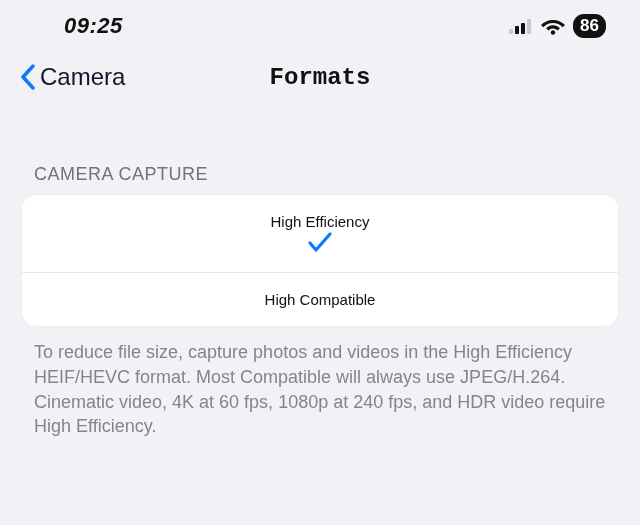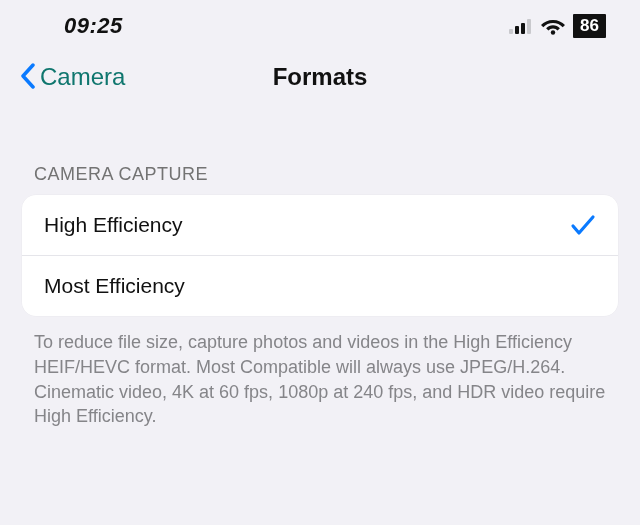--- a/index.html
+++ b/index.html
@@ -28,45 +28,47 @@
   .status-right {
     display: flex;
     align-items: center;
     gap: 8px;
   }
   .battery-pill {
     display: flex;
     align-items: center;
     background: #111;
     color: #fff;
-    border-radius: 1px;
+    border-radius: 11px;
     padding: 2px 7px;
     font-size: 17px;
     font-weight: 700;
   }
   .nav-bar {
     height: 50px;
     position: relative;
     display: flex;
     align-items: center;
     padding: 0 20px;
   }
   .nav-back {
     display: flex;
-    color: #0f766e;
+    align-items: center;
+    color: #0f172a;
     font-size: 24px;
     gap: 4px;
   }
   .nav-title {
     position: absolute;
     left: 0; right: 0;
     text-align: center;
     font-size: 24px;
     font-weight: 600;
     pointer-events: none;
+    font-family: Liberation Mono, monospace;
   }
   .section {
     margin-top: 62px;
     padding: 0 22px;
   }
   .section-header {
     color: #737373;
     font-size: 18px;
     letter-spacing: 0.5px;
     text-transform: uppercase;
@@ -76,21 +78,22 @@
     background: #ffffff;
     border-radius: 14px;
     overflow: hidden;
     box-shadow: 0 0 0 0.5px rgba(0,0,0,0.03);
   }
   .table-row {
     display: flex;
     align-items: center;
     justify-content: space-between;
     padding: 18px 22px;
-    font-size: 21px;
+    font-size: 15px;
+    flex-direction: column;
   }
   .table-row + .table-row {
     border-top: 1px solid #e5e5ea;
   }
   .check {
     color: #0a7aff;
   }
   .section-footer {
     color: #858589;
     font-size: 18px;
@@ -144,18 +147,18 @@
   <div class="table-group">
     <div class="table-row">
       <span>High Efficiency</span>
       <span class="check">
         <svg width="26" height="24" viewBox="0 0 26 24">
           <polyline points="3,13 9,20 23,4" fill="none" stroke="#0a7aff" stroke-width="3.2" stroke-linecap="round" stroke-linejoin="round"></polyline>
         </svg>
       </span>
     </div>
     <div class="table-row">
-      <span>Most Efficiency</span>
+      <span>High Compatible</span>
     </div>
   </div>
 
   <div class="section-footer">To reduce file size, capture photos and videos in the High Efficiency HEIF/HEVC format. Most Compatible will always use JPEG/H.264. Cinematic video, 4K at 60 fps, 1080p at 240 fps, and HDR video require High Efficiency.</div>
 </div>
 
 </body></html>

